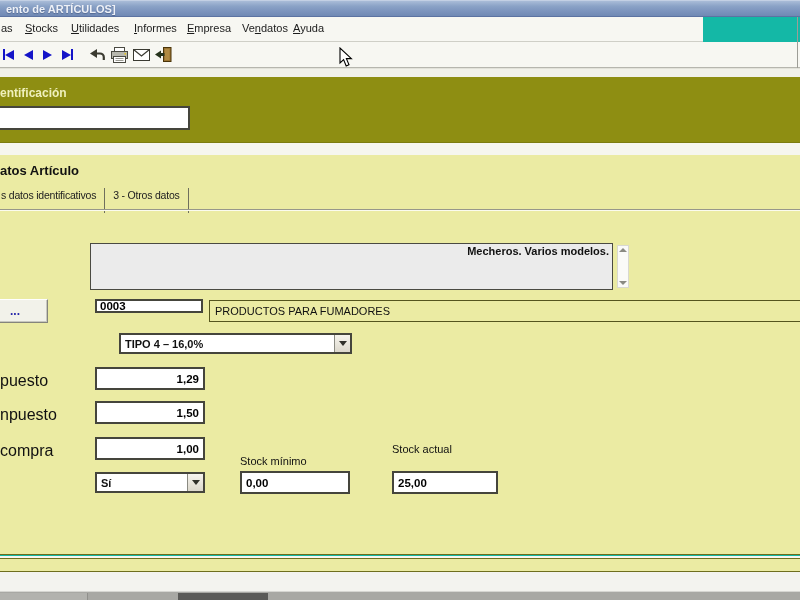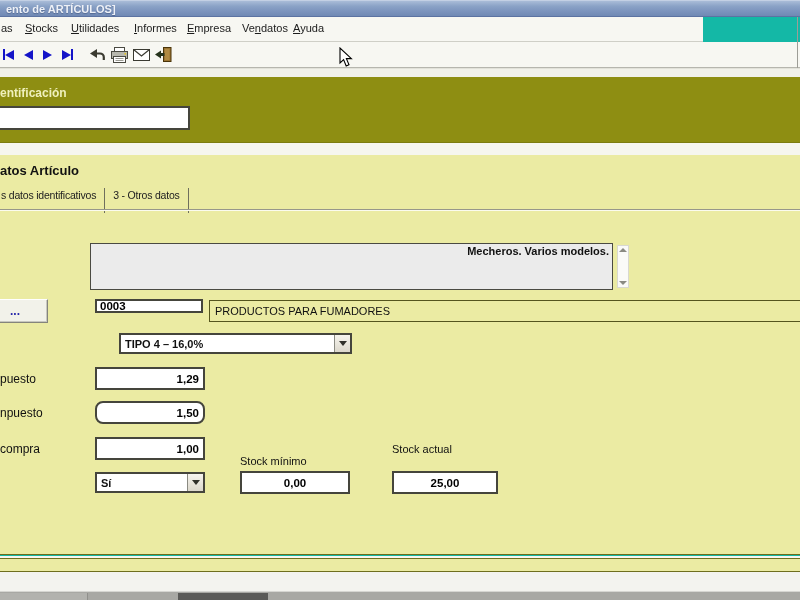--- a/index.html
+++ b/index.html
@@ -72,26 +72,26 @@
     display:flex; align-items:center; padding:0 5px; white-space:nowrap; overflow:hidden; }
 
   .combo { position:absolute; background:#fff; border:2px solid #45453c; display:flex; align-items:stretch; }
   .combo .combo-text { flex:1; font-size:11px; font-weight:bold; color:#111; display:flex; align-items:center; padding:0 4px; white-space:nowrap; overflow:hidden; }
   .combo .combo-btn { width:16px; background:linear-gradient(180deg,#f6f4ee,#dcd8cc); border-left:1px solid #8a8a82;
     display:flex; align-items:center; justify-content:center; }
   .combo .combo-arrow { width:0;height:0;border-left:4px solid transparent;border-right:4px solid transparent;border-top:5px solid #30302a; }
   .combo-tipo { left:95px; top:178px; width:233px; height:21px;margin-left:24px; }
   .combo-si   { left:95px; top:317px; width:110px; height:21px; }
 
-  .cut-label { position:absolute; left:0; font-size:12px; color:#111; white-space:nowrap; }
+  .cut-label { position:absolute; left:0; font-size:16px; color:#111; white-space:nowrap; }
   .num-field { position:absolute; left:95px; width:110px; height:23px; background:#fff; border:2px solid #45453c;
     font-size:11.5px; font-weight:bold; text-align:right; padding:0 4px; }
   .stock-label { position:absolute; font-size:11px; color:#111; white-space:nowrap; }
   .stock-field { position:absolute; height:23px; background:#fff; border:2px solid #45453c;
-    font-size:11.5px; font-weight:bold; text-align:center; padding:0 4px; }
+    font-size:11.5px; font-weight:bold; text-align:left; padding:0 4px; }
 
   
   .white-gap2 { position:absolute; left:0; top:556px; width:800px; height:2px; background:#f7f7f0; }
   .bottom-band { position:absolute; left:0; top:558px; width:800px; height:14px; background:#ebeba3;
     border-top:1px solid #6e6e1e; border-bottom:1px solid #6e6e1e; }
   .light-strip { position:absolute; left:0; top:572px; width:800px; height:19px; background:#f3f3ef; }
   .taskbar { position:absolute; left:0; top:591px; width:800px; height:9px; background:#a8a8a4; border-top:1px solid #d6d6d2; }
   .task-seg1 { position:absolute; left:0; top:1px; width:88px; height:8px; background:#b2b2ae; border-right:1px solid #90908c; }
   .task-seg-dark { position:absolute; left:178px; top:1px; width:90px; height:8px; background:#5a5a58; }
 
@@ -201,21 +201,21 @@
       <span class="combo-text">TIPO 4 – 16,0%</span>
       <span class="combo-btn">
           <span class="combo-arrow"></span>
         </span>
     </div>
 
     <span class="cut-label" style="top:217px">puesto</span>
     <input class="num-field" style="top: 212px;" type="text" value="1,29">
 
     <span class="cut-label" style="top:251px">npuesto</span>
-    <input class="num-field" style="top: 246px; border-radius: 8px;" type="text" value="1,50">
+    <input class="num-field" style="top: 246px;" type="text" value="1,50">
 
     <span class="cut-label" style="top:287px">compra</span>
     <input class="num-field" style="top: 282px;" type="text" value="1,00">
 
     <div class="combo combo-si">
       <span class="combo-text">Sí</span>
       <span class="combo-btn">
           <span class="combo-arrow"></span>
         </span>
     </div>

